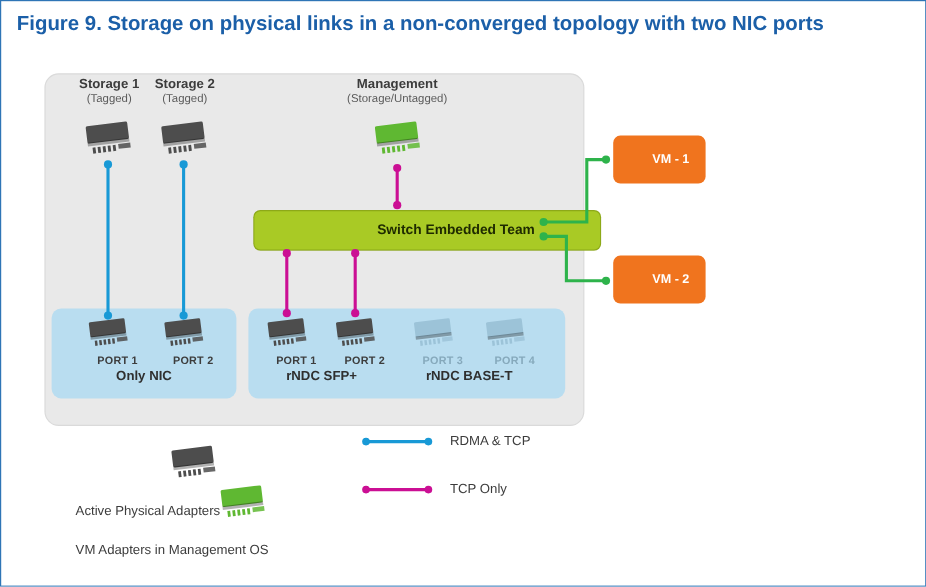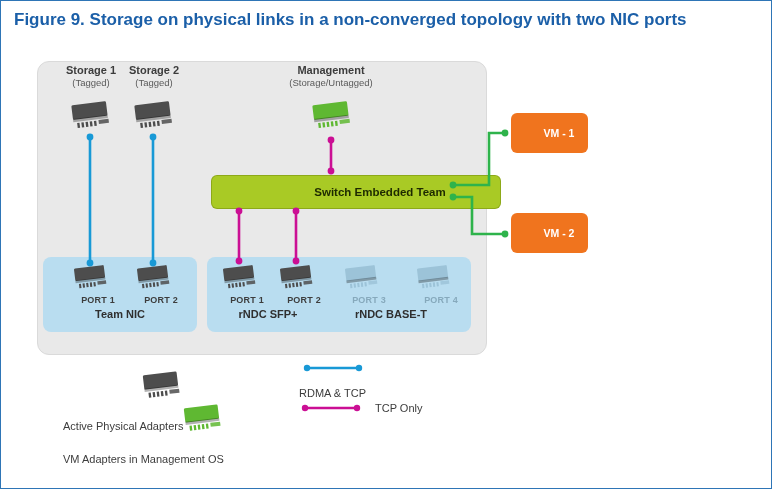--- a/index.html
+++ b/index.html
@@ -152,45 +152,45 @@
       </svg>
     <div class="plabel">PORT 2</div>
   </div>
 
   <div class="port unused" style="left:332px;">
     <svg width="42" height="30">
         <use href="#nic-shape"></use>
       </svg>
     <div class="plabel">PORT 3</div>
   </div>
-  <div class="port unused" style="left:404px;">
+  <div class="port unused" style="left:392px;">
     <svg width="42" height="30">
         <use href="#nic-shape"></use>
       </svg>
     <div class="plabel">PORT 4</div>
   </div>
 
-  <div class="groupname" style="left:59px;">Team NIC</div>
+  <div class="groupname" style="left:59px;">Only NIC</div>
   <div class="groupname" style="left:207px;">rNDC SFP+</div>
   <div class="groupname" style="left:330px;">rNDC BASE-T</div>
 
   <div class="legend-row" style="left:62px;top:367px;">
     <svg width="44" height="34" style="color:var(--c-adapter-active);">
         <use href="#nic-shape"></use>
       </svg>
     <span class="llabel">Active Physical Adapters</span>
   </div>
   <div class="legend-row" style="left:62px;top:400px;">
     <svg width="44" height="34" style="color:var(--c-adapter-vm);">
         <use href="#nic-shape"></use>
       </svg>
     <span class="llabel">VM Adapters in Management OS</span>
   </div>
 
-  <div class="legend-line-row" style="left:298px;top:360px;flex-direction:column;">
+  <div class="legend-line-row" style="left:298px;top:360px;">
     <svg width="64" height="14">
       <line x1="6" y1="7" x2="58" y2="7" stroke="var(--c-line-blue)" stroke-width="2.6"></line>
       <circle cx="6" cy="7" r="3.2" fill="var(--c-line-blue)"></circle>
       <circle cx="58" cy="7" r="3.2" fill="var(--c-line-blue)"></circle>
     </svg>
     <span class="llabel">RDMA &amp; TCP</span>
   </div>
   <div class="legend-line-row" style="left:298px;top:400px;">
     <svg width="64" height="14">
       <line x1="6" y1="7" x2="58" y2="7" stroke="var(--c-line-magenta)" stroke-width="2.6"></line>

